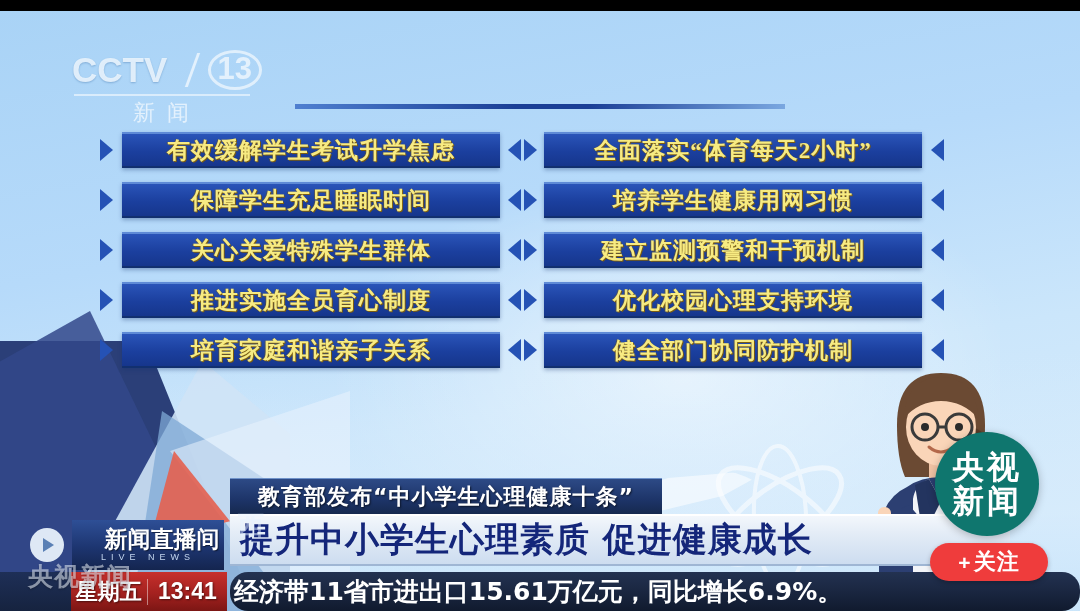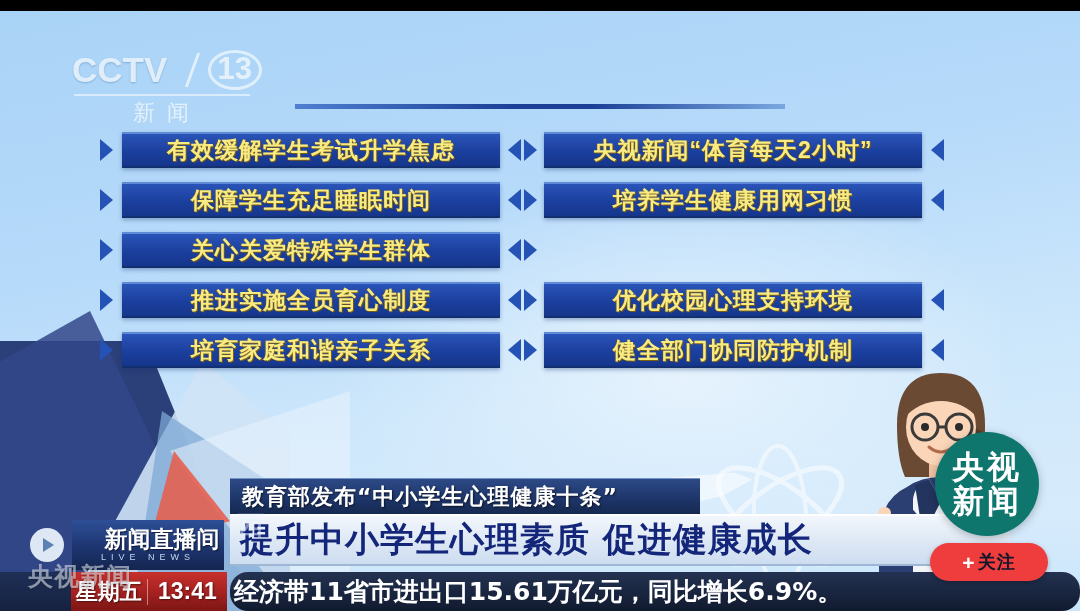--- a/index.html
+++ b/index.html
@@ -65,21 +65,21 @@
   .tri-r{border-top:11px solid transparent;border-bottom:11px solid transparent;
      border-left:13px solid #2552b5;}
   .tri-l{border-top:11px solid transparent;border-bottom:11px solid transparent;
      border-right:13px solid #2552b5;}
   .gap-s{width:9px;flex:none;}
   .bar{flex:1 1 auto;height:36px;background:linear-gradient(180deg,#2a54b8 0%,#1b3f9e 55%,#16368c 100%);
      border-top:2px solid #5e8ad6;border-bottom:2px solid #12306f;
      display:flex;align-items:center;justify-content:center;box-sizing:border-box;
      box-shadow:0 2px 4px rgba(20,50,110,.35);}
   .bar span{font-size:23px;font-weight:bold;color:#f7eb82;letter-spacing:1px;
-     font-family:Liberation Sans, sans-serif;
+     font-family:Liberation Serif, serif;
      text-shadow:1px 1px 0 #7a5c10,-1px 0 0 rgba(120,90,15,.5);white-space:nowrap;}
   .col{width:400px;flex:none;display:flex;align-items:center;}
   .mid-divider{width:44px;flex:none;display:flex;align-items:center;justify-content:center;gap:3px;}
 
   
   .anchor{position:absolute;left:845px;top:355px;width:190px;height:256px;z-index:28;}
 
   
   .news-logo{position:absolute;left:935px;top:432px;width:104px;height:104px;border-radius:50%;
      background:#0f766e;z-index:40;display:flex;flex-direction:column;align-items:center;
@@ -87,28 +87,28 @@
   .news-logo .l1{font-size:32px;font-weight:bold;color:#fff;letter-spacing:3px;line-height:34px;
      font-family:"DejaVu Sans",sans-serif;}
   .news-logo .l2{font-size:32px;font-weight:bold;color:#fff;letter-spacing:3px;line-height:34px;
      font-family:"DejaVu Sans",sans-serif;}
 
   
   .follow{position:absolute;left:930px;top:543px;width:118px;height:38px;border-radius:19px;
      background:#ef3c3c;z-index:45;display:flex;align-items:center;justify-content:center;gap:3px;
      box-shadow:0 2px 5px rgba(0,0,0,.25);}
   .follow .plus{font-size:21px;color:#fff;font-weight:bold;line-height:21px;}
-  .follow .txt{font-size:18px;color:#0f172a;font-weight:bold;letter-spacing:1px;
+  .follow .txt{font-size:22px;color:#ffffff;font-weight:bold;letter-spacing:1px;
      font-family:"DejaVu Sans",sans-serif;}
 
   
   .lower{position:absolute;left:230px;top:478px;width:780px;z-index:35;}
-  .sub-strip{position:relative;width:470px;height:36px;
+  .sub-strip{position:relative;width:432px;height:36px;
      background:linear-gradient(180deg,#2d4a86 0%,#1d3468 60%,#16294f 100%);
-     display:flex;align-items:center;padding-left:12px;box-sizing:border-box;
+     display:flex;align-items:center;padding-left:28px;box-sizing:border-box;
      border-top:1px solid #6f92c9;}
   .sub-strip span{font-size:22px;font-weight:bold;color:#ffffff;letter-spacing:1px;
      font-family:"DejaVu Sans",sans-serif;text-shadow:1px 1px 2px rgba(0,0,0,.6);}
   .main-strip{position:relative;width:780px;height:52px;
      background:linear-gradient(180deg,#f3f7fc 0%,#e2ebf6 40%,#cdddf0 100%);
      display:flex;align-items:center;padding-left:10px;box-sizing:border-box;
      border-top:2px solid #ffffff;border-bottom:2px solid #9fb6d4;}
   .main-strip span{font-size:34px;font-weight:bold;color:#14267a;letter-spacing:1px;
      font-family:"DejaVu Sans",sans-serif;white-space:nowrap;}
 
@@ -196,21 +196,21 @@
         <div class="bar">
           <span>有效缓解学生考试升学焦虑</span>
         </div>
       </div>
       <div class="mid-divider">
         <div class="tri tri-l"></div>
         <div class="tri tri-r"></div>
       </div>
       <div class="col">
         <div class="bar">
-          <span>央视新闻“体育每天2小时”</span>
+          <span>全面落实“体育每天2小时”</span>
         </div>
         <div class="gap-s"></div>
         <div class="tri tri-l"></div>
       </div>
     </div>
 
     <div class="grid-row">
       <div class="col">
         <div class="tri tri-r"></div>
         <div class="gap-s"></div>
@@ -235,20 +235,27 @@
       <div class="col">
         <div class="tri tri-r"></div>
         <div class="gap-s"></div>
         <div class="bar">
           <span>关心关爱特殊学生群体</span>
         </div>
       </div>
       <div class="mid-divider">
         <div class="tri tri-l"></div>
         <div class="tri tri-r"></div>
+      </div>
+      <div class="col">
+        <div class="bar">
+          <span>建立监测预警和干预机制</span>
+        </div>
+        <div class="gap-s"></div>
+        <div class="tri tri-l"></div>
       </div>
     </div>
 
     <div class="grid-row">
       <div class="col">
         <div class="tri tri-r"></div>
         <div class="gap-s"></div>
         <div class="bar">
           <span>推进实施全员育心制度</span>
         </div>

